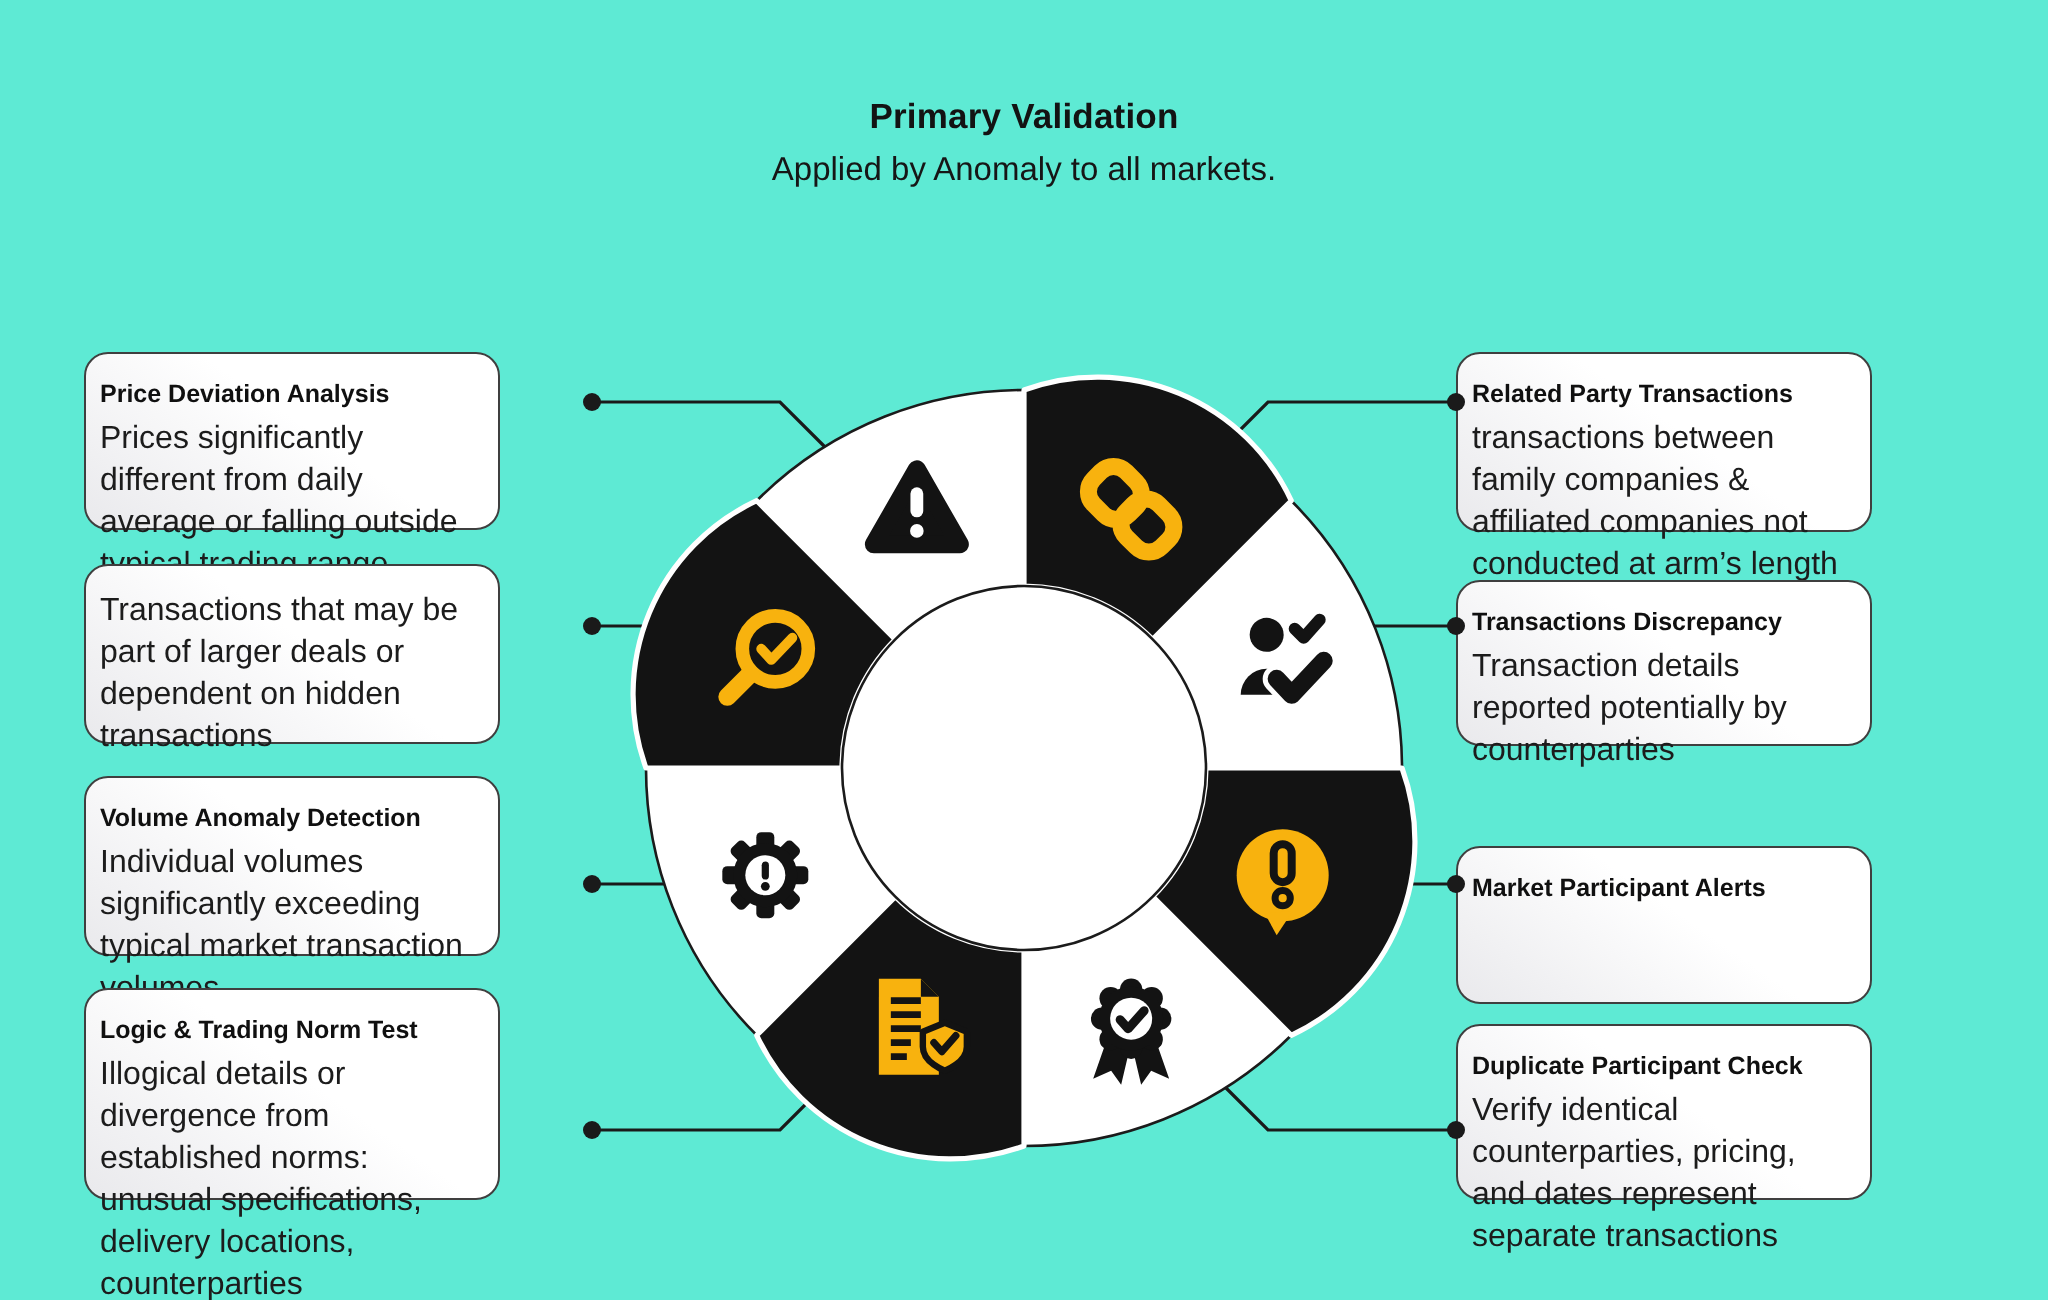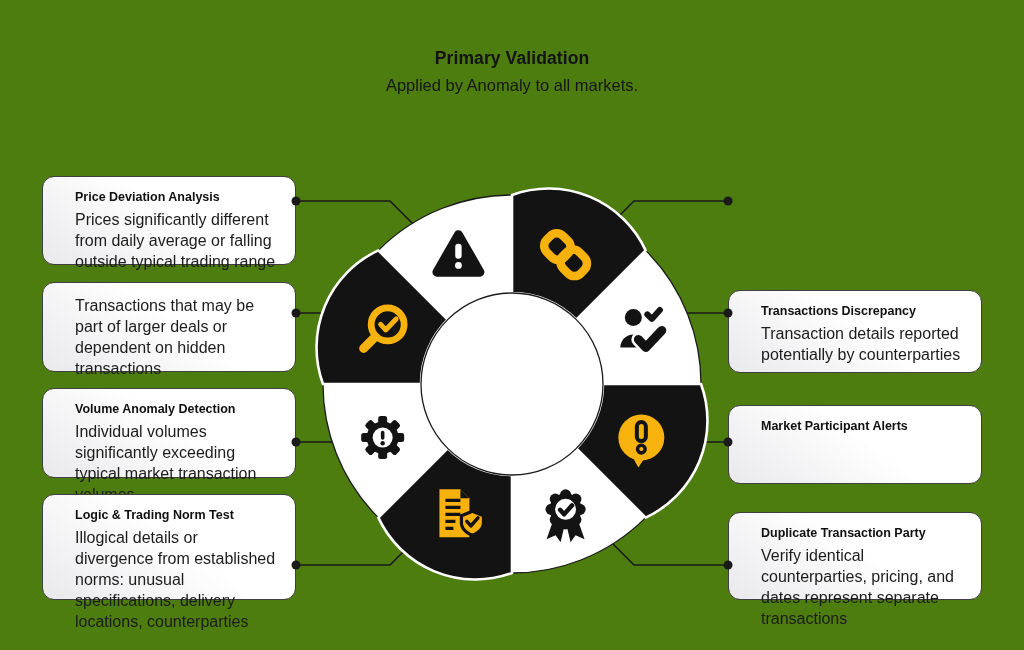--- a/index.html
+++ b/index.html
@@ -1,25 +1,25 @@
 <!DOCTYPE html>
 <html><head>
 <meta charset="utf-8">
 <style>
   html,body{margin:0;padding:0;background:#ffffff;}
-  .stage{position:relative;width:1024px;height:650px;overflow:hidden;background:#4d7c0f;
+  .stage{position:relative;width:1024px;height:650px;overflow:hidden;background:#5eead4;
          font-family:"Liberation Sans",sans-serif;color:#131313;}
   header{position:absolute;top:48px;left:0;width:100%;text-align:center;}
   header h1{margin:0;font-size:17.5px;font-weight:700;letter-spacing:.1px;}
   header p{margin:7px 0 0;font-size:16.5px;font-weight:400;color:#161616;}
   #diagram{position:absolute;left:0;top:0;z-index:3;}
-  .card{position:absolute;width:254px;box-sizing:border-box;z-index:2;
+  .card{position:absolute;width:208px;box-sizing:border-box;z-index:2;
         border:1.5px solid #3f3f3f;border-radius:12px;
         background:linear-gradient(215deg,#ffffff 45%,#e9e9ec 100%);
-        padding:13px 16px 9px 32px;}
+        padding:13px 16px 9px 7px;}
   .card h3{margin:0 0 6px 0;font-size:12.5px;font-weight:700;color:#101010;}
   .card p{margin:0;font-size:16px;line-height:1.31;color:#1c1c1c;}
 </style>
 </head>
 <body>
 
 <div class="stage">
 
   <header>
     <h1>Primary Validation</h1>
@@ -34,29 +34,33 @@
     <p>Transactions that may be part of larger deals or dependent on hidden transactions</p>
   </div>
   <div class="card" style="left:42px;top:388px;height:90px">
     <h3>Volume Anomaly Detection</h3>
     <p>Individual volumes significantly exceeding typical market transaction volumes</p>
   </div>
   <div class="card" style="left:42px;top:494px;height:106px">
     <h3>Logic &amp; Trading Norm Test</h3>
     <p>Illogical details or divergence from established norms: unusual specifications, delivery locations, counterparties</p>
   </div>
+  <div class="card" style="left:728px;top:176px;height:90px">
+    <h3>Related Party Transactions</h3>
+    <p>transactions between family companies &amp; affiliated companies not conducted at arm’s length</p>
+  </div>
   <div class="card" style="left:728px;top:290px;height:83px">
     <h3>Transactions Discrepancy</h3>
     <p>Transaction details reported potentially by counterparties</p>
   </div>
-  <div class="card" style="left:728px;top:405px;height:79px">
+  <div class="card" style="left:728px;top:423px;height:79px">
     <h3>Market Participant Alerts</h3>
   </div>
   <div class="card" style="left:728px;top:512px;height:88px">
-    <h3>Duplicate Transaction Party</h3>
+    <h3>Duplicate Participant Check</h3>
     <p>Verify identical counterparties, pricing, and dates represent separate transactions</p>
   </div>
 
   <svg id="diagram" width="1024" height="650" viewBox="0 0 1024 650">
       <g>
         <path d="M296,201 H390 L414,225" fill="none" stroke="#1a1a1a" stroke-width="1.6"></path>
         <path d="M296,313 H338" fill="none" stroke="#1a1a1a" stroke-width="1.6"></path>
         <path d="M296,442 H334" fill="none" stroke="#1a1a1a" stroke-width="1.6"></path>
         <path d="M296,565 H390 L414,541" fill="none" stroke="#1a1a1a" stroke-width="1.6"></path>
         <path d="M728,201 H634 L610,225" fill="none" stroke="#1a1a1a" stroke-width="1.6"></path>

